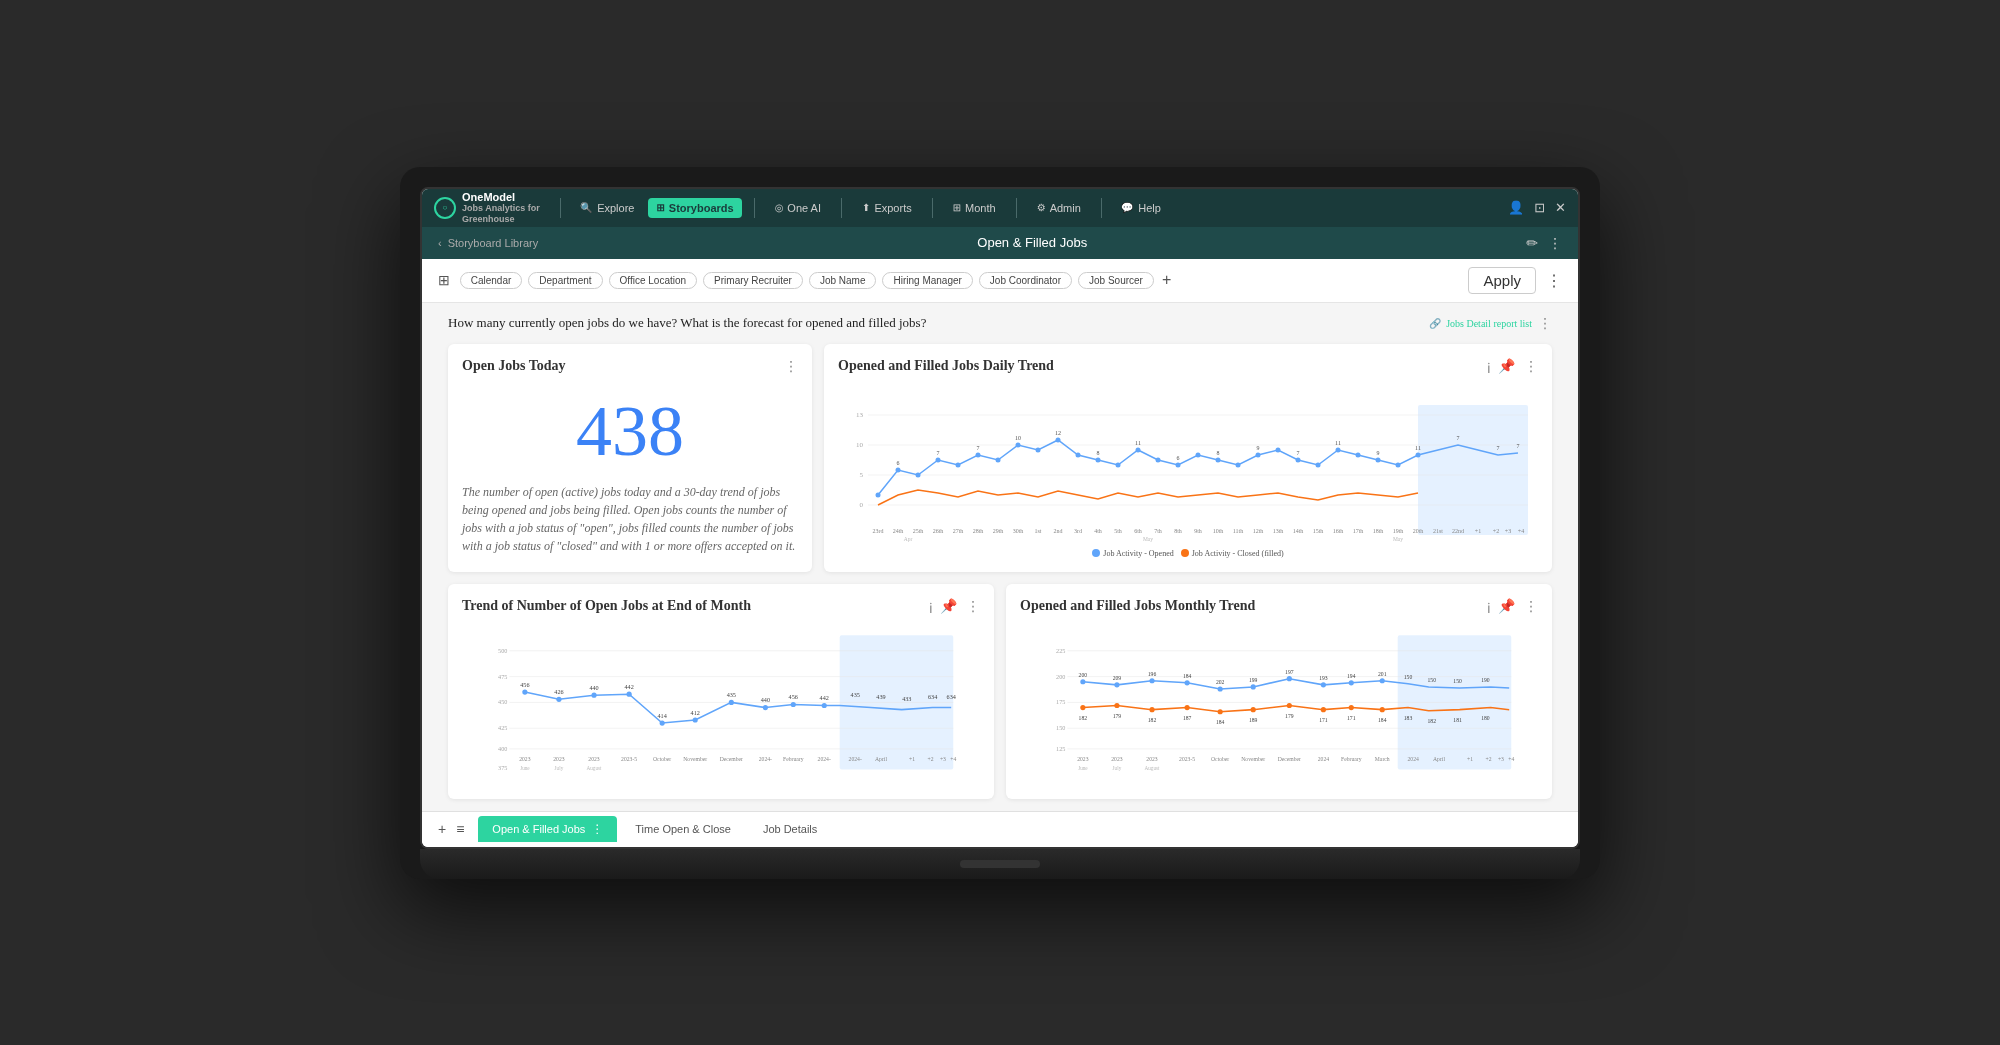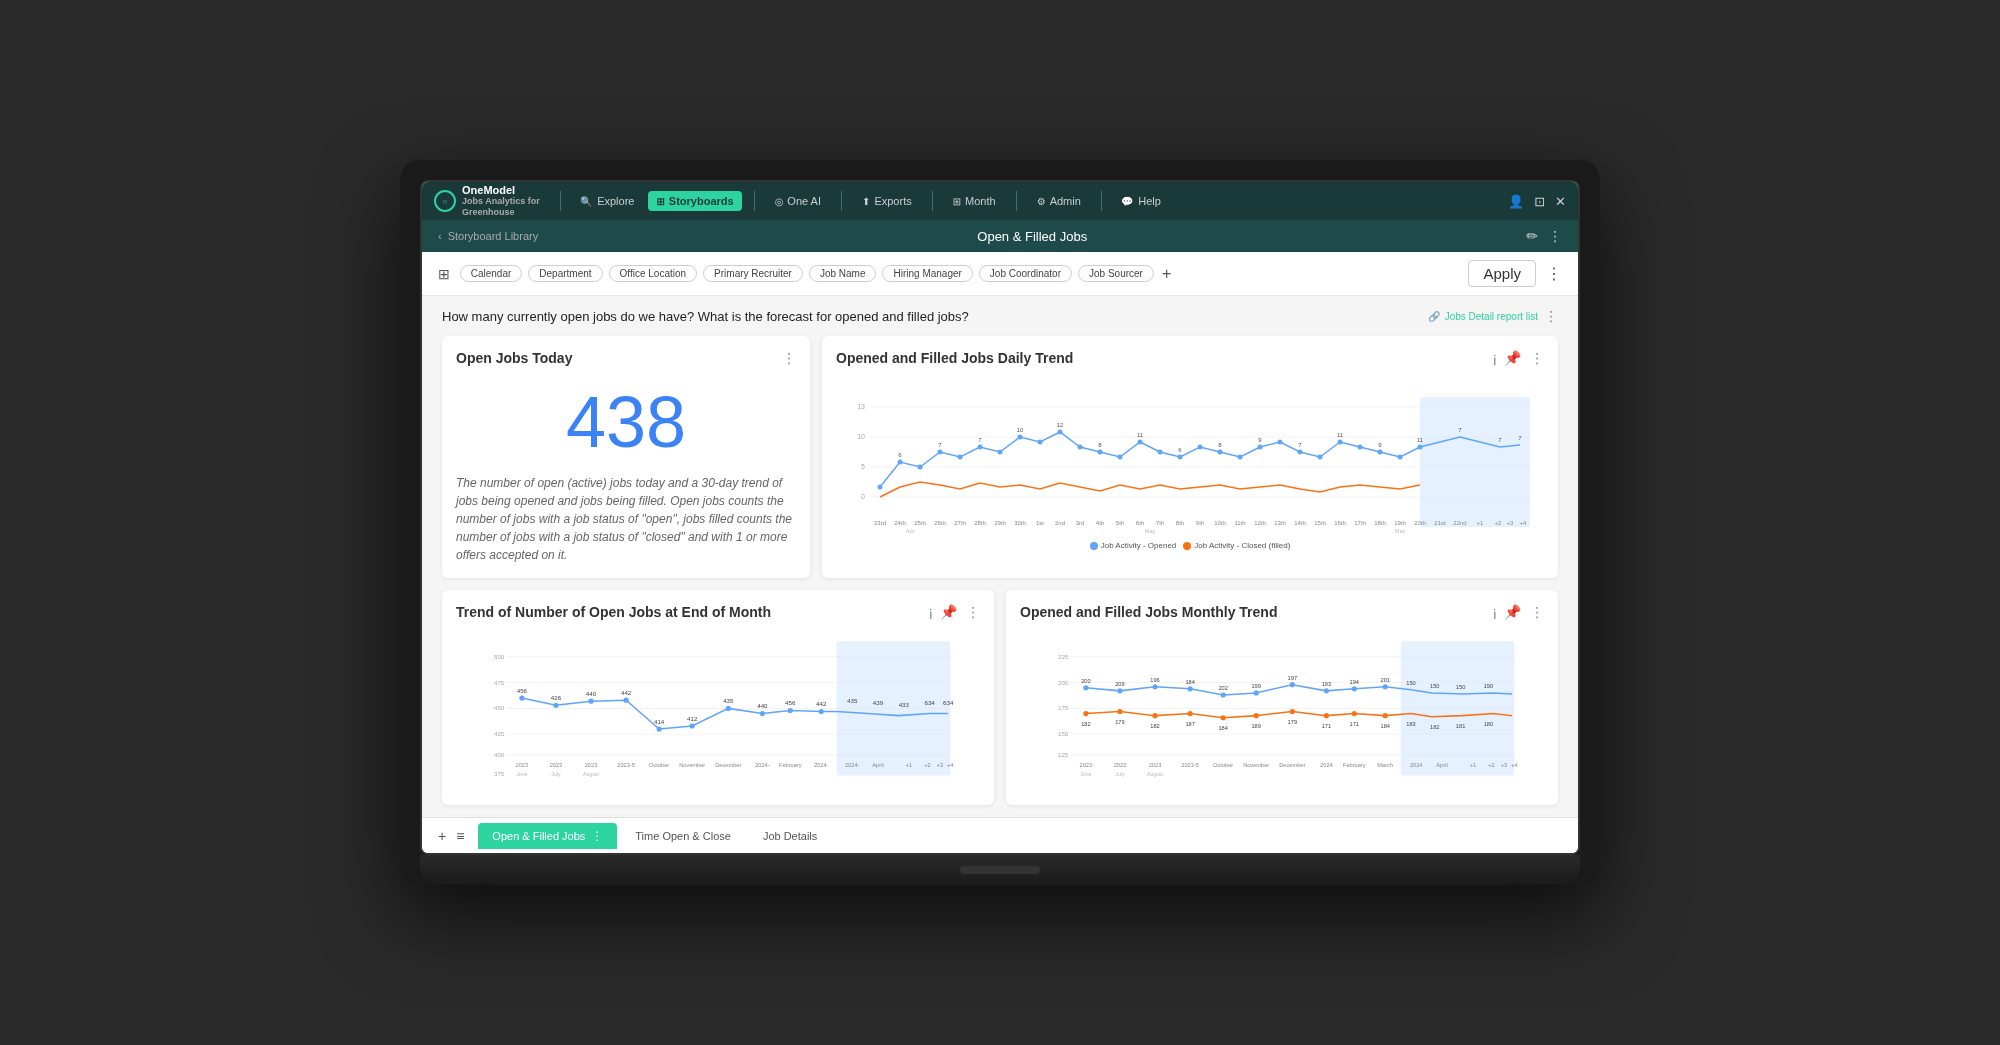--- a/index.html
+++ b/index.html
@@ -159,22 +159,23 @@
       padding: 4px 14px;
       font-size: 15px;
       cursor: pointer;
       color: #333;
     }
     .filter-more { color: #555; font-size: 16px; cursor: pointer; margin-left: 4px; }
 
     
     .main-content {
       background: #f5f5f5;
-      padding: 12px 20px;
+      padding: 12px 26px;
       min-height: 500px;
+      font-family: Liberation Serif, serif;
     }
     .page-question {
       font-size: 13px;
       color: #222;
       font-weight: 500;
       margin-bottom: 12px;
       display: flex;
       align-items: center;
       justify-content: space-between;
     }

